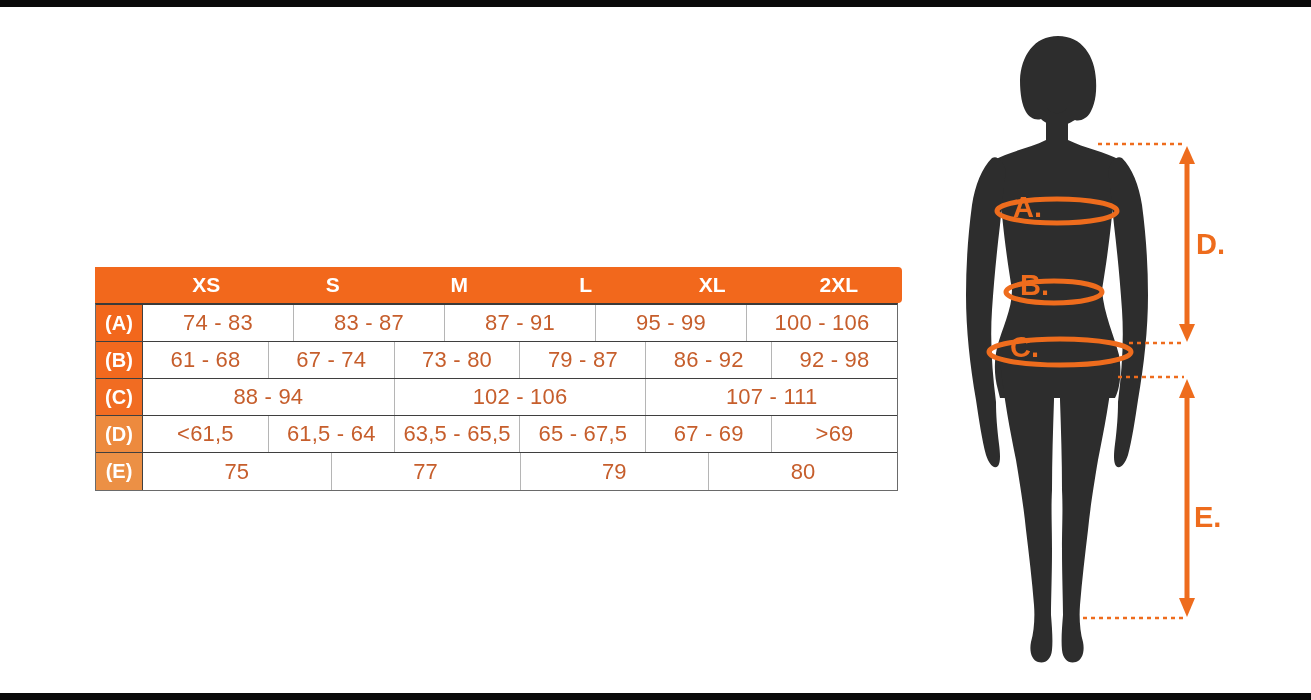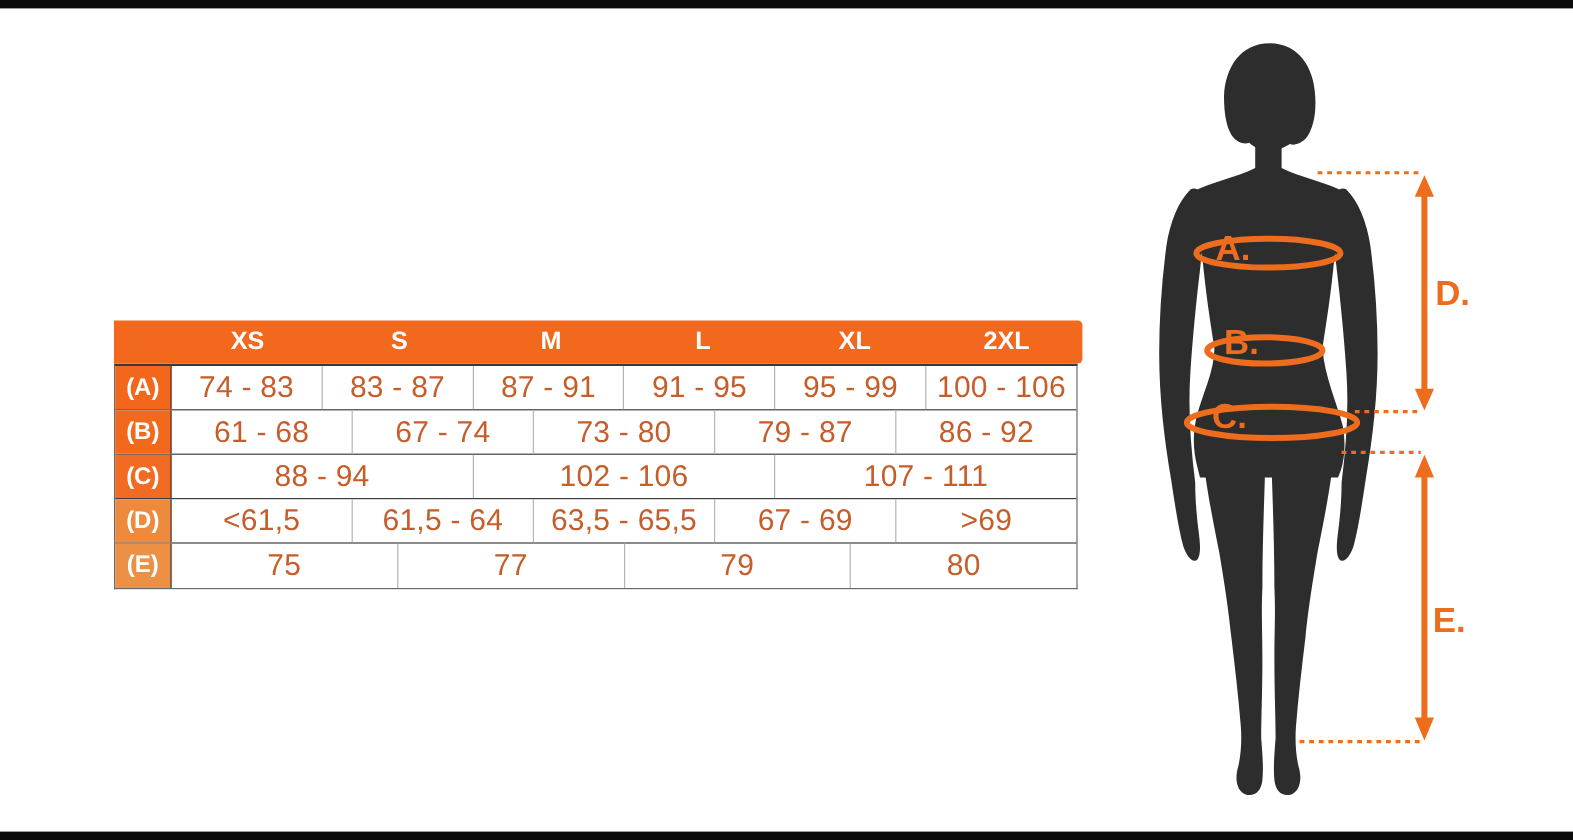--- a/index.html
+++ b/index.html
@@ -36,21 +36,21 @@
     color:#ffffff;font-weight:bold;font-size:20px;
   }
   .trow.shade-a .rl{background:#f2671c;}
   .trow.shade-b .rl{background:#f2691e;}
   .trow.shade-c .rl{background:#f16c22;}
   .trow.shade-d .rl{background:#ed8a3e;}
   .trow.shade-e .rl{background:#ec9045;}
   .td{
     flex:1;box-sizing:border-box;border-right:1px solid #b5b5b5;
     display:flex;align-items:center;justify-content:center;
-    color:#c65e2c;font-size:25px;letter-spacing:0.2px;
+    color:#c65e2c;font-size:22px;letter-spacing:0.2px;
   }
   .td:last-child{border-right:none;}
 
   
   .figure-svg{position:absolute;left:935px;top:18px;}
   .sil{fill:#2d2d2d;stroke:none;}
   .meas-ellipse{fill:none;stroke:#ee6c1d;stroke-width:5;}
   .dash{stroke:#ee6c1d;stroke-width:2.6;stroke-dasharray:4 4;fill:none;}
   .arrow-shaft{stroke:#ee6c1d;stroke-width:5;fill:none;}
   .arrow-head{fill:#ee6c1d;}
@@ -73,43 +73,44 @@
     <div class="th">L</div>
     <div class="th">XL</div>
     <div class="th">2XL</div>
   </div>
   <div class="tbody">
     <div class="trow shade-a">
       <div class="rl">(A)</div>
       <div class="td">74 - 83</div>
       <div class="td">83 - 87</div>
       <div class="td">87 - 91</div>
-      <div class="td">91 - 95</div>
       <div class="td">95 - 99</div>
       <div class="td">100 - 106</div>
     </div>
     <div class="trow shade-b">
       <div class="rl">(B)</div>
       <div class="td">61 - 68</div>
       <div class="td">67 - 74</div>
       <div class="td">73 - 80</div>
       <div class="td">79 - 87</div>
       <div class="td">86 - 92</div>
+      <div class="td">92 - 98</div>
     </div>
     <div class="trow shade-c">
       <div class="rl">(C)</div>
       <div class="td">88 - 94</div>
       <div class="td">102 - 106</div>
       <div class="td">107 - 111</div>
     </div>
     <div class="trow shade-d">
       <div class="rl">(D)</div>
       <div class="td">&lt;61,5</div>
       <div class="td">61,5 - 64</div>
       <div class="td">63,5 - 65,5</div>
+      <div class="td">65 - 67,5</div>
       <div class="td">67 - 69</div>
       <div class="td">&gt;69</div>
     </div>
     <div class="trow shade-e">
       <div class="rl">(E)</div>
       <div class="td">75</div>
       <div class="td">77</div>
       <div class="td">79</div>
       <div class="td">80</div>
     </div>

